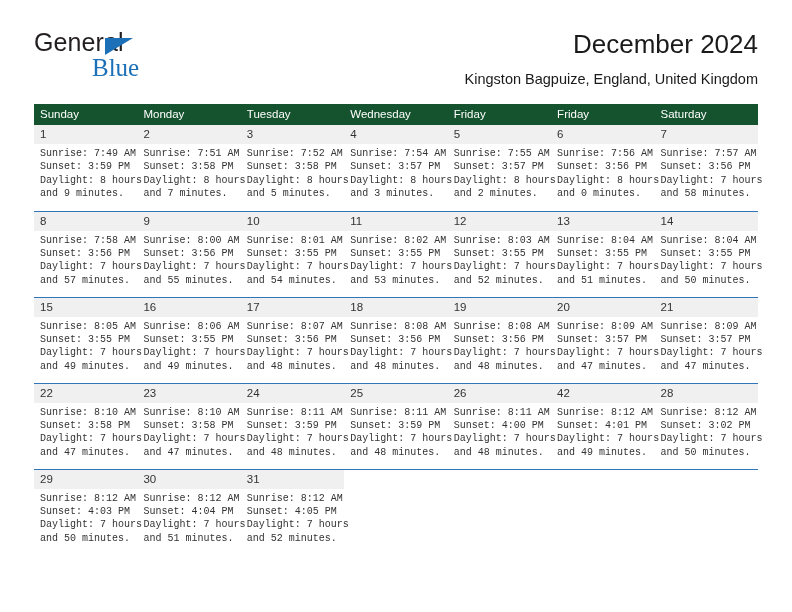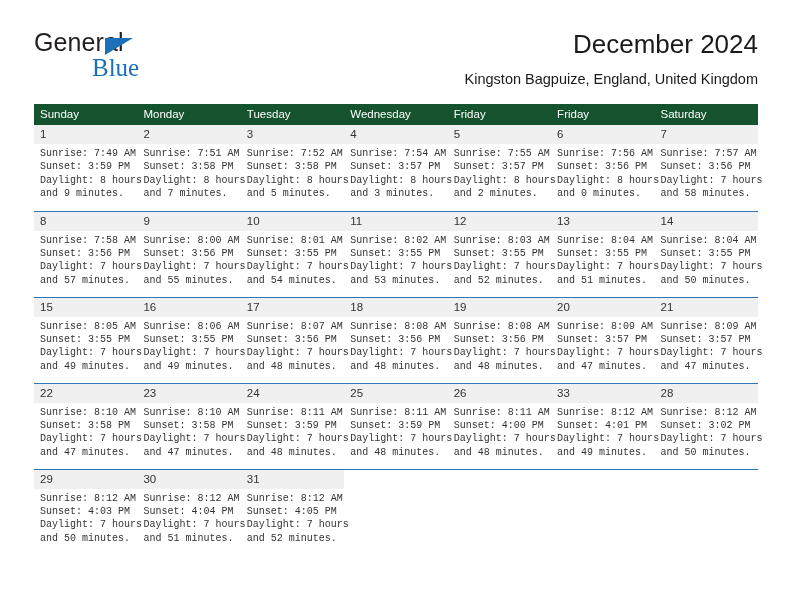--- a/index.html
+++ b/index.html
@@ -407,21 +407,21 @@
         <td>
           <div class="daynum">26</div>
           <div class="details">
             <div>Sunrise: 8:11 AM</div>
             <div>Sunset: 4:00 PM</div>
             <div>Daylight: 7 hours</div>
             <div>and 48 minutes.</div>
           </div>
         </td>
         <td>
-          <div class="daynum">33</div>
+          <div class="daynum">42</div>
           <div class="details">
             <div>Sunrise: 8:12 AM</div>
             <div>Sunset: 4:01 PM</div>
             <div>Daylight: 7 hours</div>
             <div>and 49 minutes.</div>
           </div>
         </td>
         <td>
           <div class="daynum">28</div>
           <div class="details">

